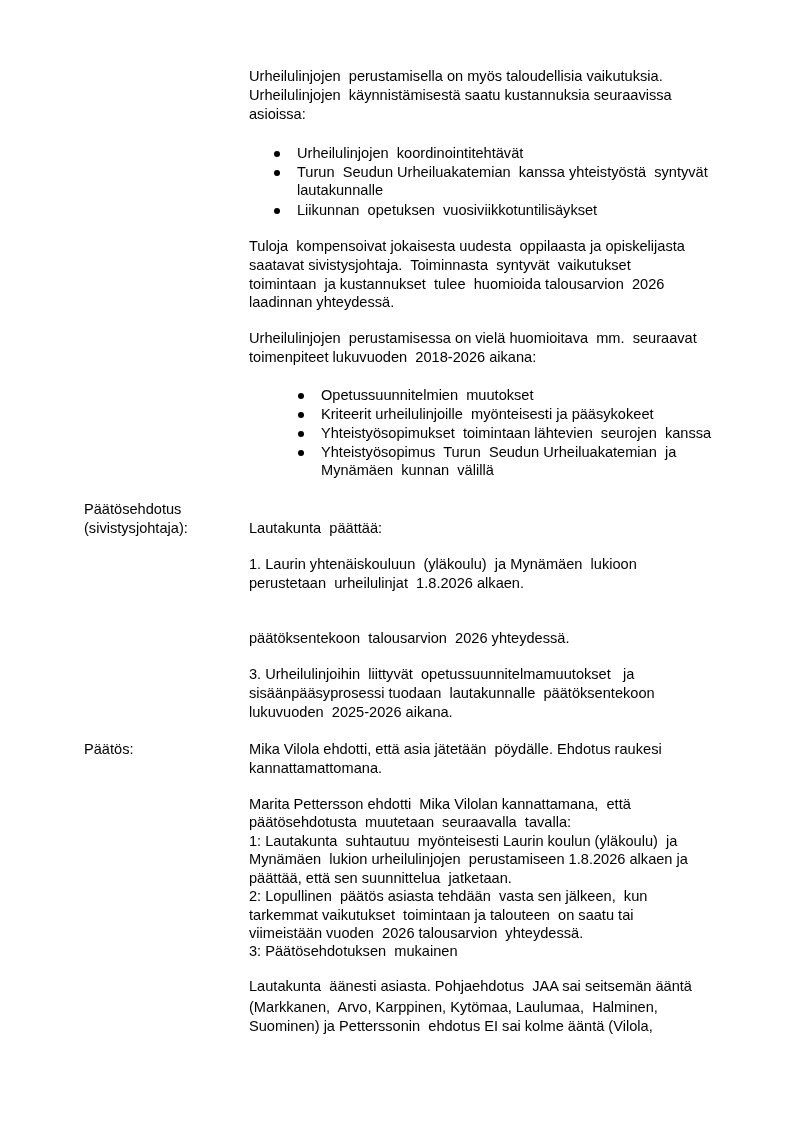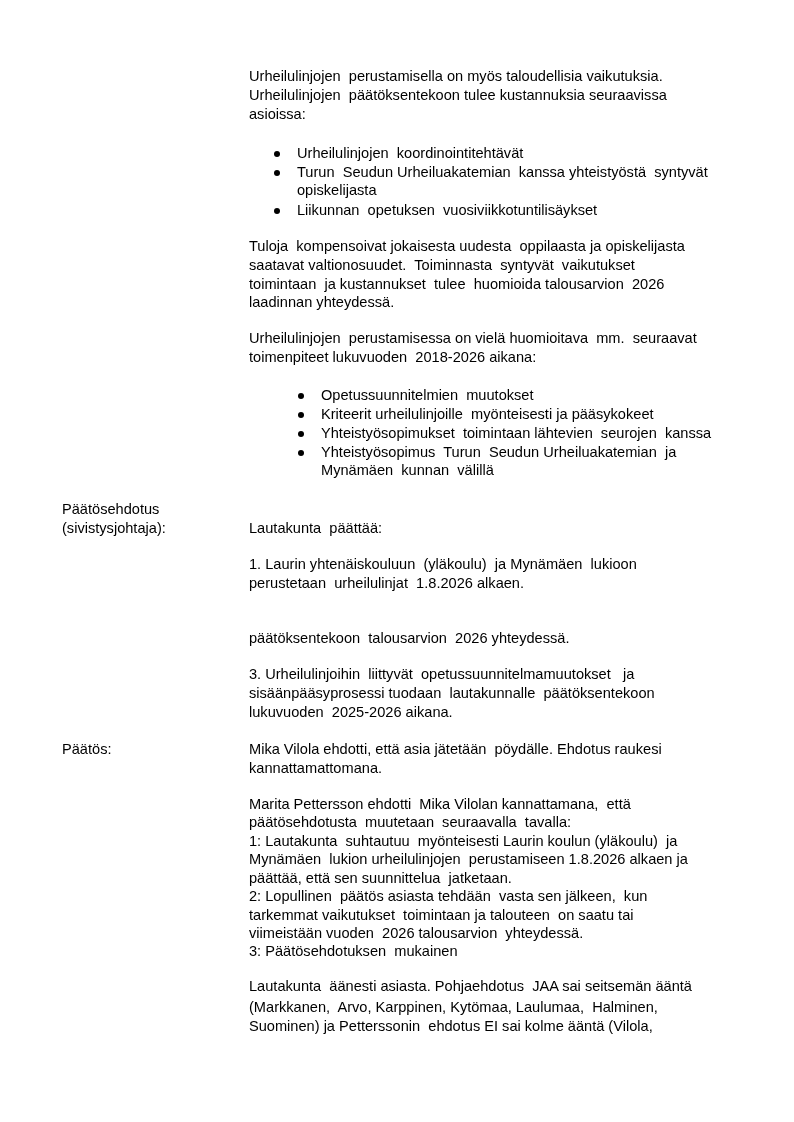--- a/index.html
+++ b/index.html
@@ -1,42 +1,42 @@
 <!DOCTYPE html>
 <html><head>
   <meta charset="utf-8">
   <style>
     html, body { margin: 0; padding: 0; background: #ffffff; }
     body { width: 794px; height: 1122px; position: relative; overflow: hidden;
            font-family: "Liberation Sans", sans-serif; font-size: 14.6px; color: #000; }
     .page { position: absolute; left: 0; top: 0; width: 794px; height: 1068px; }
     .line { position: absolute; white-space: pre; line-height: 18px; }
     .col-main { left: 249px; }
-    .col-label { left: 62px; }
+    .col-label { left: 84px; }
     .bullet { position: absolute; width: 6px; height: 6px; border-radius: 50%; background: #000; }
   </style>
 </head>
 <body>
 
 <div class="page">
 
   <div class="line col-main" style="top:67px">Urheilulinjojen  perustamisella on myös taloudellisia vaikutuksia.</div>
-  <div class="line col-main" style="top:86px">Urheilulinjojen  päätöksentekoon tulee kustannuksia seuraavissa</div>
+  <div class="line col-main" style="top:86px">Urheilulinjojen  käynnistämisestä saatu kustannuksia seuraavissa</div>
   <div class="line col-main" style="top:105px">asioissa:</div>
 
   <span class="bullet" style="left:274px; top:151px"></span>
   <div class="line" style="left:297px; top:144px">Urheilulinjojen  koordinointitehtävät</div>
   <span class="bullet" style="left:274px; top:170px"></span>
   <div class="line" style="left:297px; top:163px">Turun  Seudun Urheiluakatemian  kanssa yhteistyöstä  syntyvät</div>
-  <div class="line" style="left:297px; top:181px">opiskelijasta</div>
+  <div class="line" style="left:297px; top:181px">lautakunnalle</div>
   <span class="bullet" style="left:274px; top:208px"></span>
   <div class="line col-main" style="top:237px">Tuloja  kompensoivat jokaisesta uudesta  oppilaasta ja opiskelijasta</div>
 
   <div class="line" style="left:297px; top:201px">Liikunnan  opetuksen  vuosiviikkotuntilisäykset</div>
-  <div class="line col-main" style="top:256px">saatavat valtionosuudet.  Toiminnasta  syntyvät  vaikutukset</div>
+  <div class="line col-main" style="top:256px">saatavat sivistysjohtaja.  Toiminnasta  syntyvät  vaikutukset</div>
   <div class="line col-main" style="top:275px">toimintaan  ja kustannukset  tulee  huomioida talousarvion  2026</div>
   <div class="line col-main" style="top:293px">laadinnan yhteydessä.</div>
 
   <div class="line col-main" style="top:329px">Urheilulinjojen  perustamisessa on vielä huomioitava  mm.  seuraavat</div>
   <div class="line col-main" style="top:348px">toimenpiteet lukuvuoden  2018-2026 aikana:</div>
 
   <span class="bullet" style="left:298px; top:393px"></span>
   <div class="line" style="left:321px; top:386px">Opetussuunnitelmien  muutokset</div>
   <span class="bullet" style="left:298px; top:412px"></span>
   <div class="line" style="left:321px; top:405px">Kriteerit urheilulinjoille  myönteisesti ja pääsykokeet</div>

